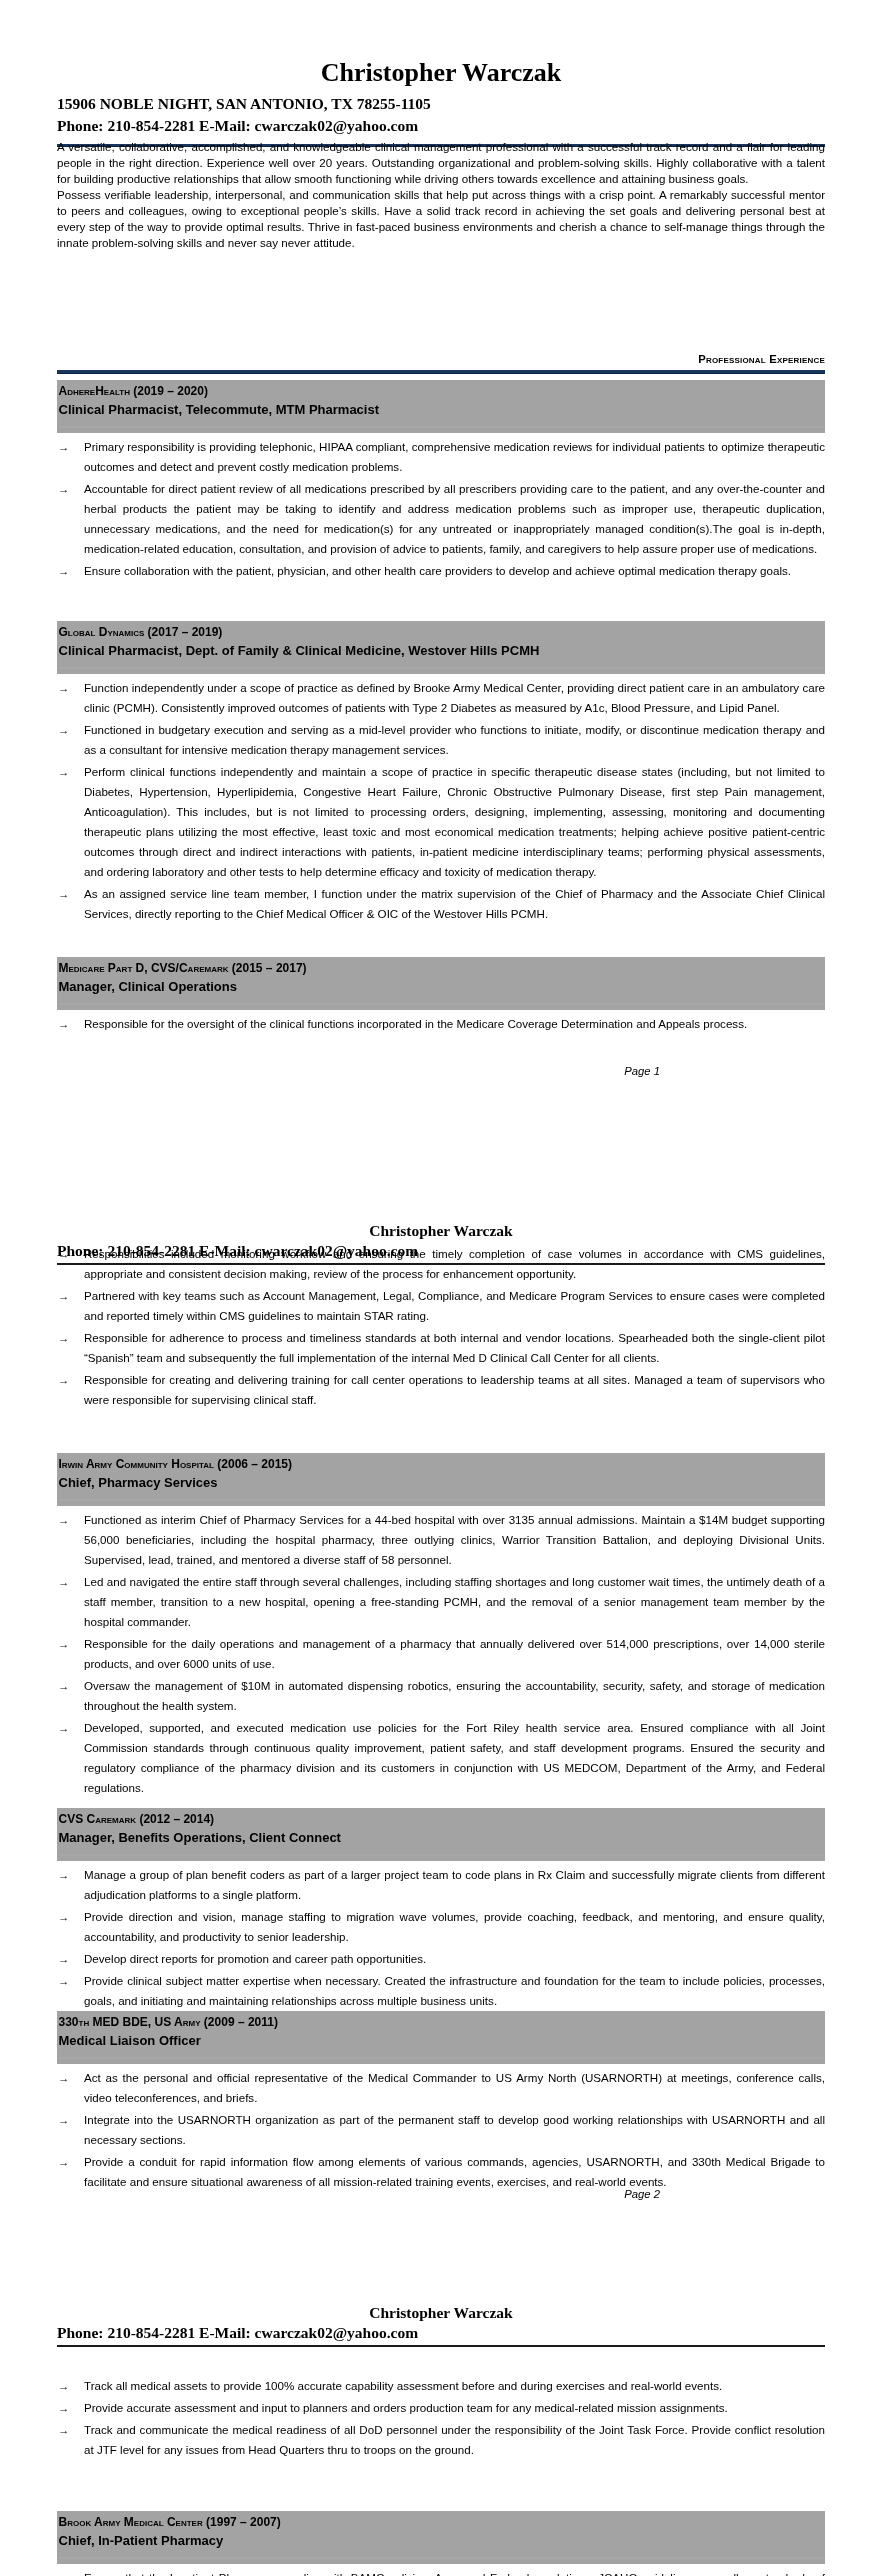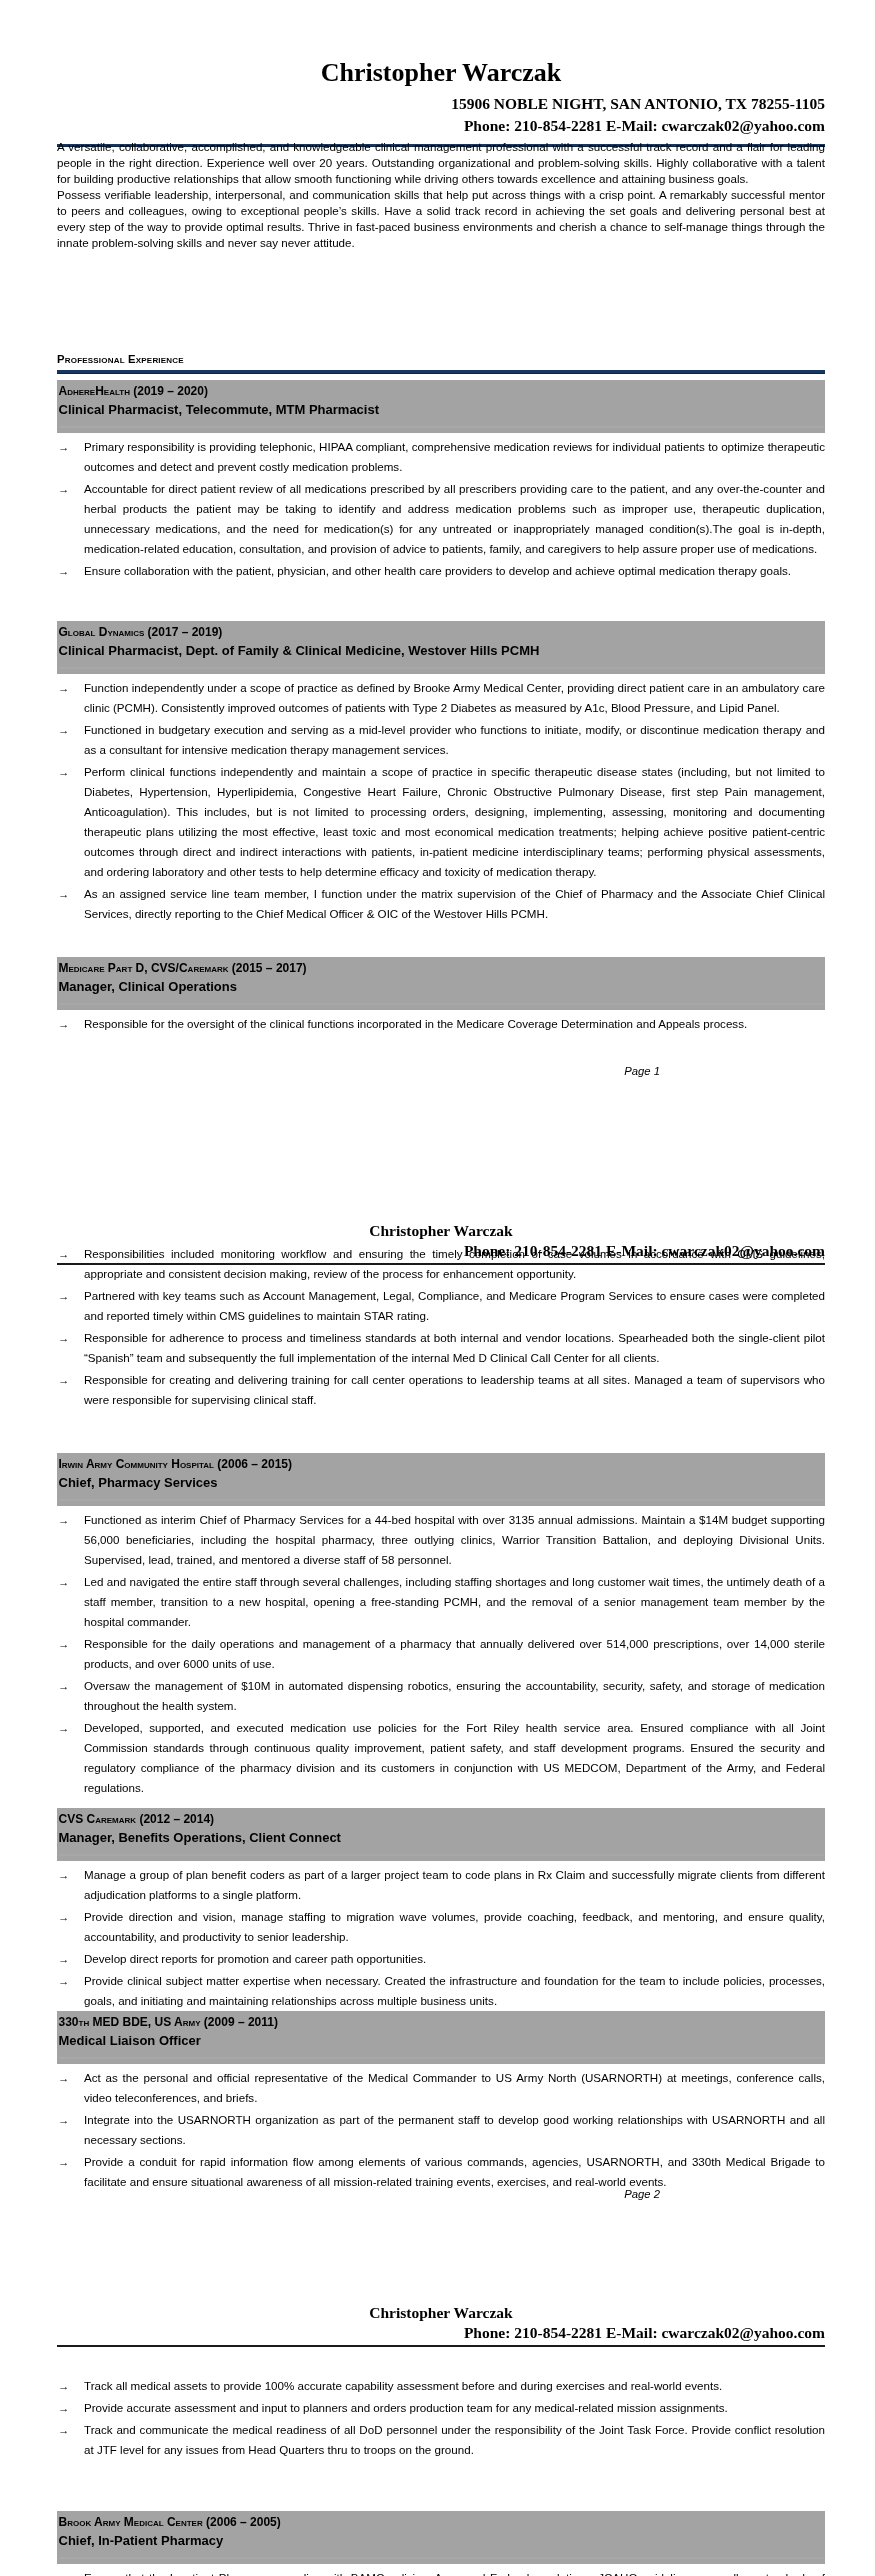--- a/index.html
+++ b/index.html
@@ -19,35 +19,35 @@
     font-family: "Liberation Serif", serif;
     font-weight: bold;
     text-align: center;
     color: #000;
   }
   .name.big { font-size: 26px; line-height: 30px; }
   .name.small { font-size: 15.5px; line-height: 19.6px; }
   .contact {
     font-family: "Liberation Serif", serif;
     font-weight: bold;
-    text-align: right;
+    text-align: left;
     font-size: 15.5px;
     line-height: 21.6px;
   }
   .rule-blue { height: 3.6px; background: #17375e; border-bottom: 0.5px solid #0d2440; }
   .rule-black { height: 2.1px; background: #1a1a1a; }
 
   .para {
     font-size: 11.6px;
     line-height: 16px;
     text-align: justify;
     text-align-last: left;
   }
   .section-title {
-    text-align: left;
+    text-align: right;
     font-weight: bold;
     font-size: 11.3px;
     font-variant: small-caps;
     letter-spacing: 0.2px;
   }
   .job-head {
     background: #a3a3a3;
     padding: 2.1px 1.5px 0 1.5px;
     height: 53px;
     position: relative;
@@ -230,21 +230,21 @@
   <div class="content" style="top:161px;">
     <ul class="bullets">
       <li><span class="arrow">→</span><span>Track all medical assets to provide 100% accurate capability assessment before and during exercises and real-world events.</span></li>
       <li><span class="arrow">→</span><span>Provide accurate assessment and input to planners and orders production team for any medical-related mission assignments.</span></li>
       <li><span class="arrow">→</span><span>Track and communicate the medical readiness of all DoD personnel under the responsibility of the Joint Task Force.  Provide conflict resolution at JTF level for any issues from Head Quarters thru to troops on the ground.</span></li>
     </ul>
   </div>
 
   <div class="content" style="top:296px;">
     <div class="job-head">
-      <div class="company">Brook Army Medical Center (2006 – 2005)</div>
+      <div class="company">Brook Army Medical Center (1997 – 2007)</div>
       <div class="title">Chief, In-Patient Pharmacy</div>
       <div class="bar"></div>
     </div>
     <ul class="bullets" style="margin-top:4.1px;">
       <li><span class="arrow">→</span><span>Ensure that the Inpatient Pharmacy complies with BAMC policies, Army and Federal regulations, JCAHO guidelines, as well as standards of practice within the profession of pharmacy.</span></li>
 
     </ul>
   </div>
 
 </div>

